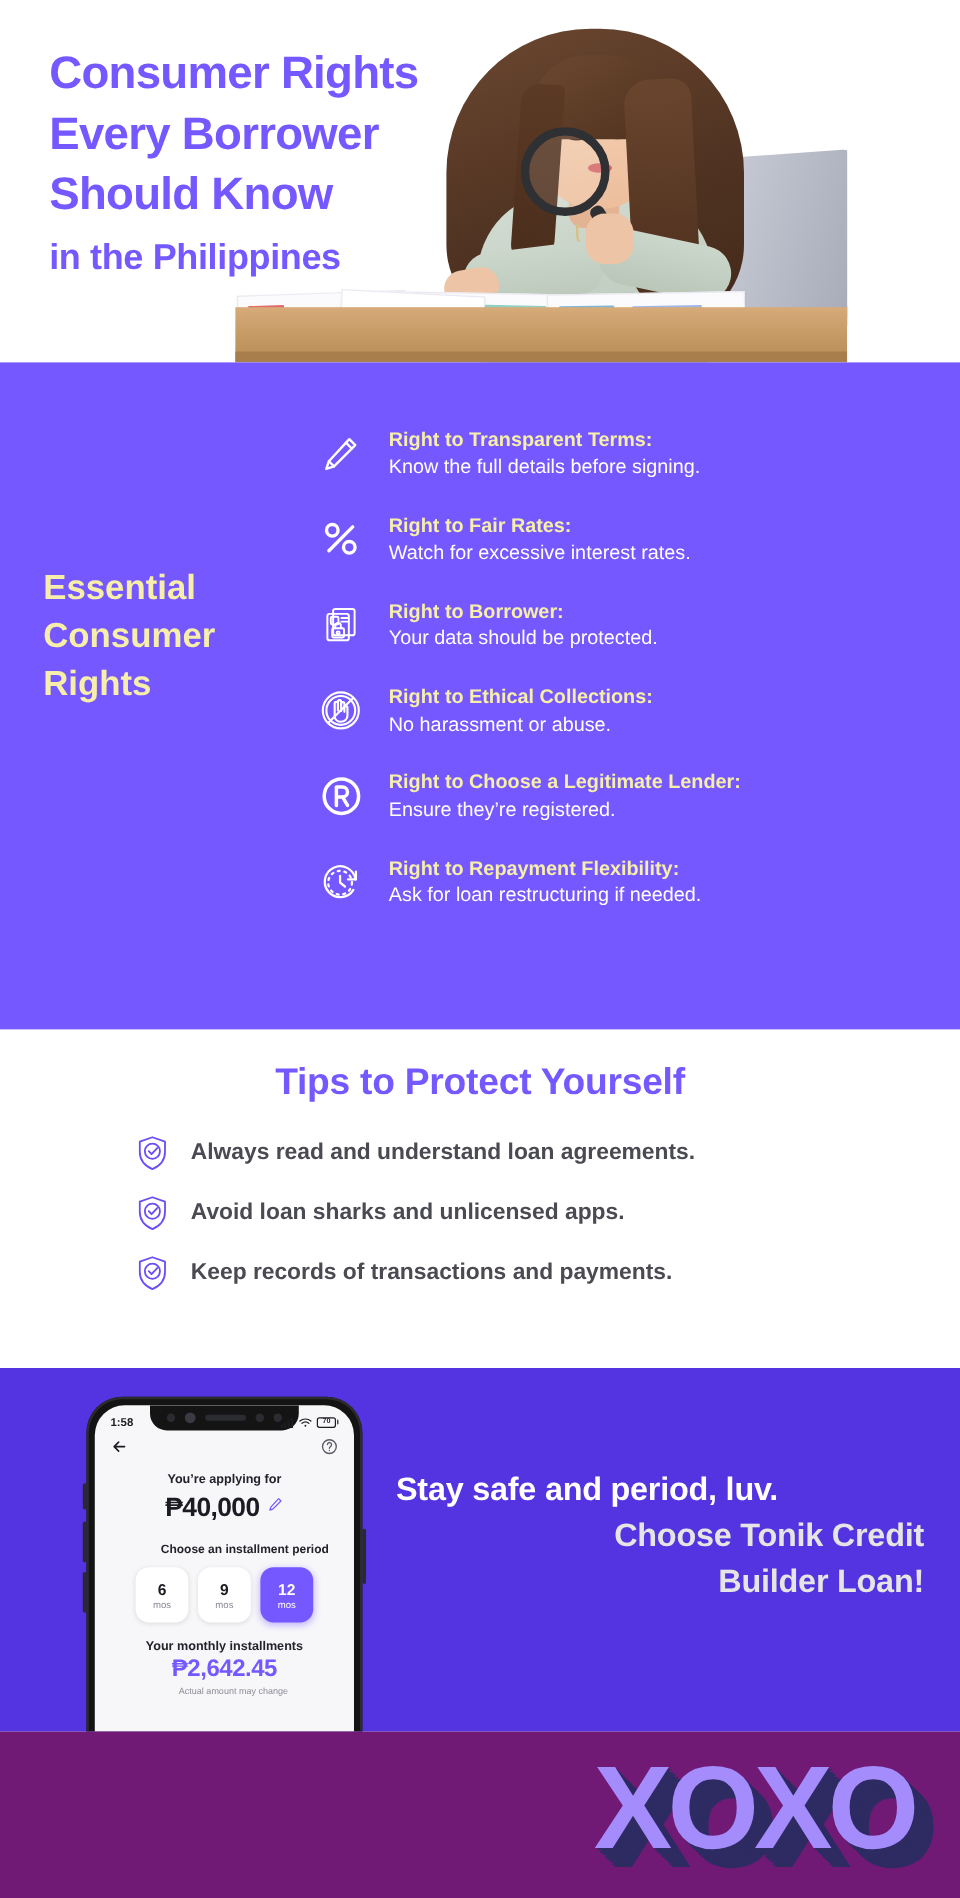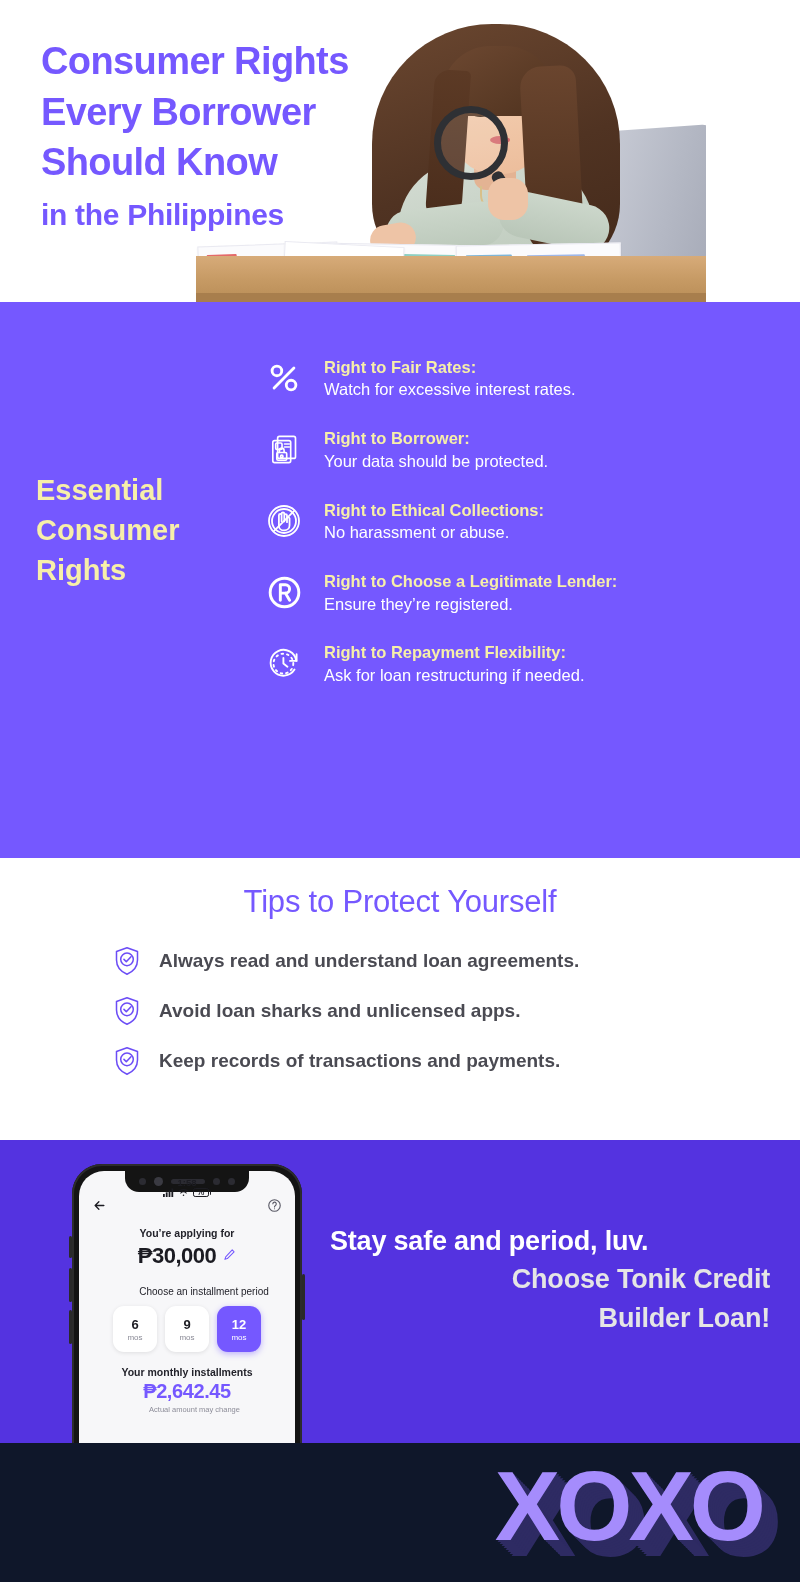--- a/index.html
+++ b/index.html
@@ -128,21 +128,21 @@
   .right-item { display:flex; align-items:flex-start; gap:18px; margin-bottom:23px; }
   .right-icon { width:44px; min-width:44px; height:48px; display:flex; align-items:center; justify-content:center; }
   .right-text { padding-top:3px; }
   .right-title { font-size:16.5px; font-weight:bold; color:#F7EFA9; line-height:1.3; }
   .right-desc  { font-size:16.5px; color:#ffffff; line-height:1.45; }
 
   
   .tips { position:relative; width:800px; height:282px; background:#ffffff; }
   .tips-heading {
     text-align:center; padding-top:26px;
-    font-size:31px; font-weight:normal; color:#7558FF; letter-spacing:-0.2px;
+    font-size:31px; font-weight:bold; color:#7558FF; letter-spacing:-0.2px;
   }
   .tips-list { margin-top:24px; padding-left:112px; }
   .tip-item { display:flex; align-items:center; gap:17px; margin-bottom:16px; }
   .tip-icon { width:30px; min-width:30px; height:34px; display:flex; align-items:center; justify-content:center; }
   .tip-text { font-size:19px; font-weight:bold; color:#4a4a52; }
 
   
   .cta { position:relative; width:800px; height:303px; background:#5433E0; overflow:hidden; }
   .cta-copy {
     position:absolute; left:330px; top:82px; width:440px;
@@ -164,54 +164,54 @@
     position:absolute; left:50%; transform:translateX(-50%); top:0;
     width:124px; height:21px; background:#141414; border-radius:0 0 14px 14px; z-index:4;
     display:flex; align-items:center; justify-content:center; gap:8px;
   }
   .notch-dot { width:7px; height:7px; border-radius:50%; background:#2b2b32; }
   .notch-dot.big { width:9px; height:9px; background:#3a3a42; }
   .notch-bar { width:34px; height:5px; border-radius:3px; background:#2b2b32; }
   .statusbar {
     position:absolute; top:6px; left:0; width:100%; height:16px;
     display:flex; align-items:center; justify-content:space-between;
-    padding:0 13px; font-size:9.5px; font-weight:bold; color:#1c1c22; z-index:5;flex-direction:column;
+    padding:0 13px; font-size:9.5px; font-weight:bold; color:#1c1c22; z-index:5;
   }
   .status-icons { display:flex; align-items:center; gap:4px; }
   .side-btn { position:absolute; left:-3px; width:3px; background:#2a2a2a; border-radius:2px; }
   .side-btn.s1 { top:72px; height:22px; }
   .side-btn.s2 { top:104px; height:34px; }
   .side-btn.s3 { top:146px; height:34px; }
   .side-btn-r { position:absolute; right:-3px; top:110px; width:3px; height:46px; background:#2a2a2a; border-radius:2px; }
 
   .nav-row {
     position:absolute; top:27px; left:0; width:100%;
     display:flex; align-items:center; justify-content:space-between; padding:0 13px;
   }
   .app-body { position:absolute; top:56px; left:0; width:100%; text-align:center; }
   .applying-label { font-size:10.5px; font-weight:bold; color:#23232b; }
   .amount-row { display:flex; align-items:center; justify-content:center; gap:7px; margin-top:4px; }
   .amount-value { font-size:22px; font-weight:bold; color:#1b1b22; letter-spacing:-0.5px; }
-  .period-label { margin-top:17px; font-size:10px; font-weight:normal; color:#23232b;padding-left:34px; }
+  .period-label { margin-top:17px; font-size:10px; font-weight:bold; color:#23232b;padding-left:34px; }
   .chips { display:flex; justify-content:center; gap:8px; margin-top:9px; }
   .chip-box {
     width:44px; height:46px; border-radius:11px; background:#ffffff;
     box-shadow:0 1px 4px rgba(0,0,0,.10);
     display:flex; flex-direction:column; align-items:center; justify-content:center; gap:1px;
   }
   .chip-box.sel { background:#7558FF; box-shadow:0 2px 6px rgba(117,88,255,.45); }
   .chip-num { font-size:13px; font-weight:bold; color:#1b1b22; }
   .chip-unit { font-size:8px; color:#8a8a96; }
   .chip-box.sel .chip-num, .chip-box.sel .chip-unit { color:#ffffff; }
   .monthly-label { margin-top:14px; font-size:10.5px; font-weight:bold; color:#23232b; }
   .monthly-value { margin-top:2px; font-size:20px; font-weight:bold; color:#7558FF; letter-spacing:-0.4px; }
   .monthly-note { margin-top:2px; font-size:7.5px; color:#8d8d99;padding-left:15px; }
 
   
-  .footer { position:relative; width:800px; height:139px; background:#0f172a; overflow:hidden; }
+  .footer { position:relative; width:800px; height:139px; background:#701a75; overflow:hidden; }
   .xoxo {
     position:absolute; right:38px; top:14px;
     font-size:98px; font-weight:bold; letter-spacing:-4px; line-height:1;
     color:#A58CFC;
     text-shadow:
       2px 2px 0 #2E2B63, 4px 4px 0 #2E2B63, 6px 6px 0 #2E2B63,
       8px 8px 0 #2E2B63, 10px 10px 0 #2E2B63, 12px 12px 0 #2E2B63,
       14px 14px 0 #2E2B63, 16px 16px 0 #2E2B63;
   }
 </style>
@@ -278,20 +278,33 @@
     <div>Should Know</div>
   </div>
   <div class="header-sub">in the Philippines</div>
 </div>
 
 <div class="rights">
   <div class="rights-heading">Essential Consumer Rights</div>
 
   <div class="rights-list">
 
+    <div class="right-item">
+      <span class="right-icon">
+        <svg width="34" height="34" viewBox="0 0 24 24" fill="none" stroke="#fff" stroke-width="1.4" stroke-linecap="round" stroke-linejoin="round">
+          <path d="M17 3.5l3.5 3.5L8 19.5 3.5 21 5 16.5z"></path>
+            <path d="M15 5.5L18.5 9"></path>
+            <path d="M5 16.5L8 19.5"></path>
+        </svg>
+      </span>
+      <span class="right-text">
+        <span class="right-title">Right to Transparent Terms:</span><br>
+        <span class="right-desc">Know the full details before signing.</span>
+      </span>
+    </div>
 
     <div class="right-item">
       <span class="right-icon">
         <svg width="34" height="34" viewBox="0 0 24 24" fill="none" stroke="#fff" stroke-width="2" stroke-linecap="round">
           <circle cx="7" cy="7" r="3.4"></circle>
             <circle cx="17" cy="17" r="3.4"></circle>
             <path d="M19 5L5 19"></path>
         </svg>
       </span>
       <span class="right-text">
@@ -454,21 +467,21 @@
             <circle cx="12" cy="12" r="9.2"></circle>
             <path d="M9.4 9.3a2.7 2.7 0 115.2 1c0 1.8-2.6 2.2-2.6 4"></path>
             <circle cx="12" cy="17.2" r="0.9" fill="#5a5a66" stroke="none"></circle>
           </svg>
         </span>
       </div>
 
       <div class="app-body">
         <div class="applying-label">You’re applying for</div>
         <div class="amount-row">
-          <span class="amount-value">₱30,000</span>
+          <span class="amount-value">₱40,000</span>
           <span>
             <svg width="13" height="13" viewBox="0 0 24 24" fill="none" stroke="#7558FF" stroke-width="1.9" stroke-linecap="round" stroke-linejoin="round">
               <path d="M17 3.5l3.5 3.5L8 19.5 3.5 21 5 16.5z"></path>
             </svg>
           </span>
         </div>
 
         <div class="period-label">Choose an installment period</div>
         <div class="chips">
           <div class="chip-box">

